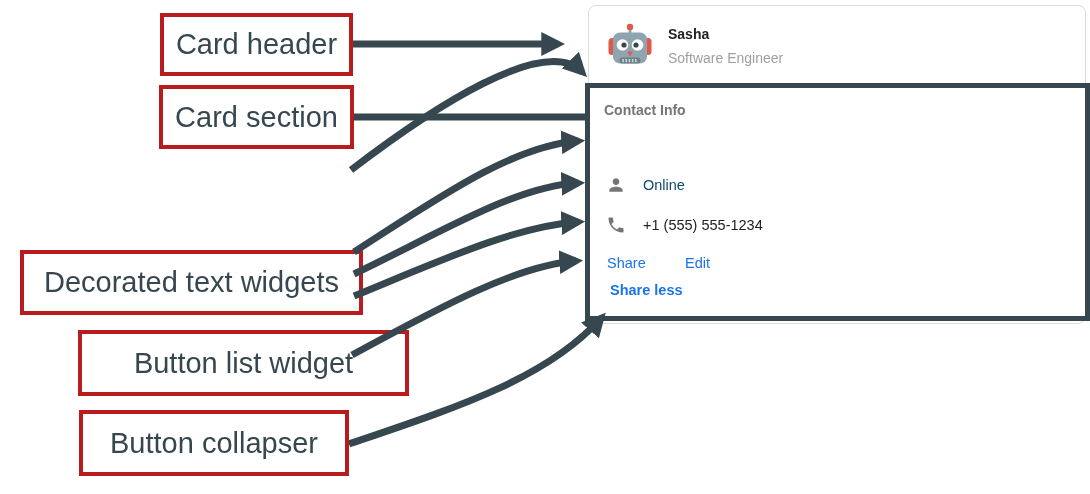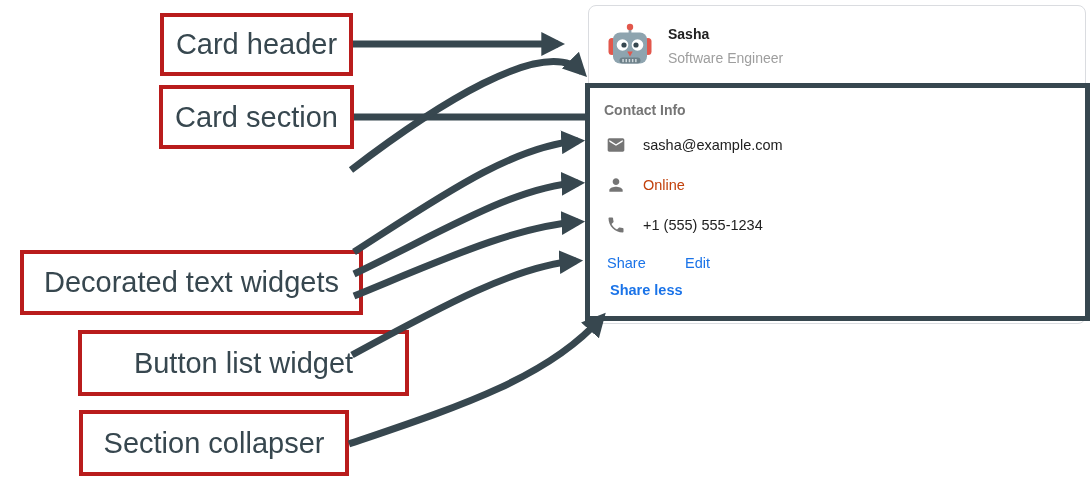--- a/index.html
+++ b/index.html
@@ -36,21 +36,21 @@
     box-sizing:border-box;border:5px solid #37474f;
     background:transparent;z-index:2;
   }
   .abs{position:absolute;}
   .avatar{left:606px;top:21px;width:48px;height:48px;z-index:2;}
   .name{left:668px;top:26px;font-size:14px;font-weight:600;color:#212121;z-index:2;}
   .role{left:668px;top:50px;font-size:14px;color:#9e9e9e;z-index:2;}
   .section-title{left:604px;top:102px;font-size:14px;font-weight:700;color:#757575;z-index:3;}
   .row{z-index:3;display:flex;align-items:center;height:20px;}
   .row .txt{margin-left:17px;font-size:14.5px;color:#212121;}
-  .row .txt.green{color:#c2410c;}
+  .row .txt.green{color:#0c4a6e;}
   .row-1{left:606px;top:135px;}
   .row-2{left:606px;top:175px;}
   .row-3{left:606px;top:215px;}
   .link{font-size:14.5px;font-weight:500;color:#1a73e8;z-index:3;cursor:pointer;}
   .share{left:607px;top:255px;}
   .edit{left:685px;top:255px;}
   .showless{left:610px;top:282px;font-weight:700;font-size:14.5px;color:#1a73e8;z-index:3;cursor:pointer;}
   .gicon{display:block;}
 </style>
 </head>
@@ -77,26 +77,20 @@
     <rect x="19.5" y="38" width="1.5" height="3.2" fill="#cfd8dc"></rect>
     <rect x="22.7" y="38" width="1.5" height="3.2" fill="#cfd8dc"></rect>
     <rect x="25.9" y="38" width="1.5" height="3.2" fill="#cfd8dc"></rect>
     <rect x="29.1" y="38" width="1.5" height="3.2" fill="#cfd8dc"></rect>
   </svg>
   <div class="abs name">Sasha</div>
   <div class="abs role">Software Engineer</div>
 
   <div class="abs section-title">Contact Info</div>
 
-  <div class="abs row row-1">
-    <svg class="gicon" width="20" height="20" viewBox="0 0 24 24" fill="#757575">
-      <path d="M20 4H4c-1.1 0-2 .9-2 2v12c0 1.1.9 2 2 2h16c1.1 0 2-.9 2-2V6c0-1.1-.9-2-2-2zm0 4l-8 5-8-5V6l8 5 8-5v2z"></path>
-    </svg>
-    <span class="txt">sasha@example.com</span>
-  </div>
 
   <div class="abs row row-2">
     <svg class="gicon" width="20" height="20" viewBox="0 0 24 24" fill="#757575">
       <path d="M12 12c2.21 0 4-1.79 4-4s-1.79-4-4-4-4 1.79-4 4 1.79 4 4 4zm0 2c-2.67 0-8 1.34-8 4v2h16v-2c0-2.66-5.33-4-8-4z"></path>
     </svg>
     <span class="txt green">Online</span>
   </div>
 
   <div class="abs row row-3">
     <svg class="gicon" width="20" height="20" viewBox="0 0 24 24" fill="#757575">
@@ -124,15 +118,15 @@
       <path d="M 354 296 C 442 260, 516 226, 578 222" marker-end="url(#ah)"></path>
       <path d="M 352 355 C 442 306, 518 265, 576 261" marker-end="url(#ah)"></path>
       <path d="M 349 444 C 458 407, 548 378, 601 318" marker-end="url(#ah)"></path>
     </g>
   </svg>
 
   <div class="ann-label" style="left:160px;top:13px;width:193px;height:63px;">Card header</div>
   <div class="ann-label" style="left:159px;top:85px;width:195px;height:64px;">Card section</div>
   <div class="ann-label" style="left:20px;top:250px;width:343px;height:65px;">Decorated text widgets</div>
   <div class="ann-label" style="left:78px;top:330px;width:331px;height:66px;">Button list widget</div>
-  <div class="ann-label" style="left:79px;top:410px;width:270px;height:66px;">Section collapser</div>
+  <div class="ann-label" style="left:79px;top:410px;width:270px;height:66px;">Button collapser</div>
 
 </div>
 
 </body></html>

